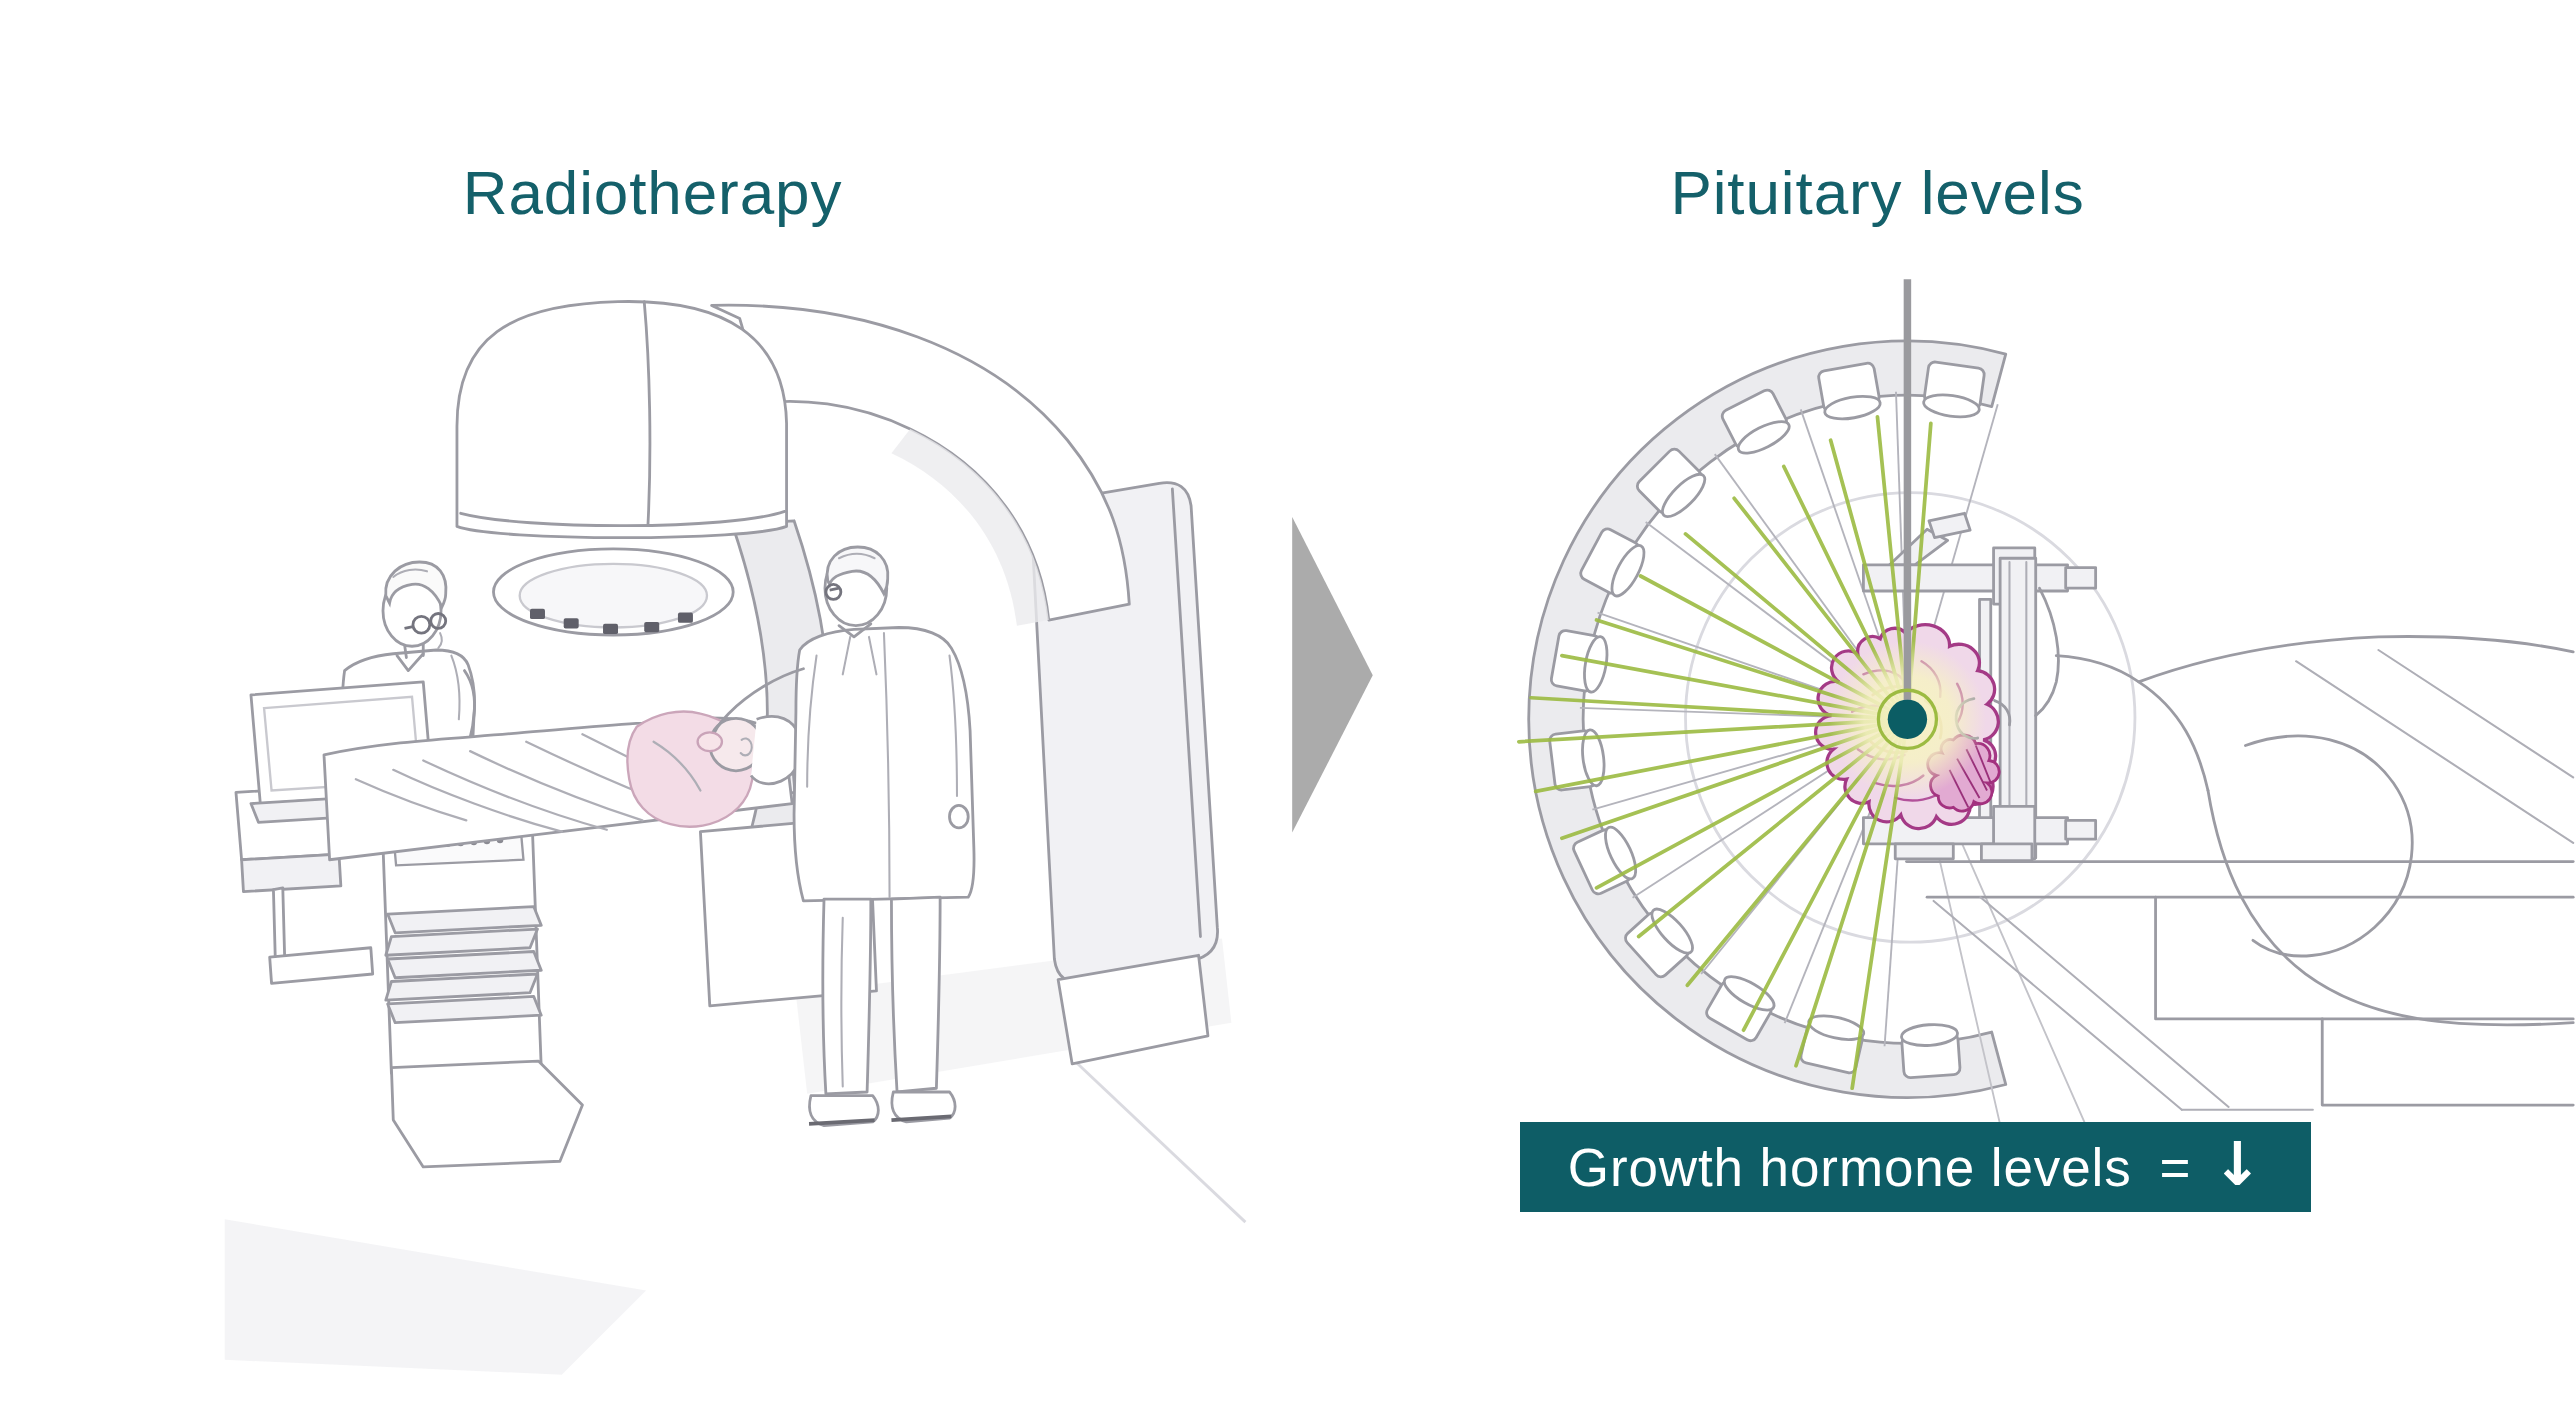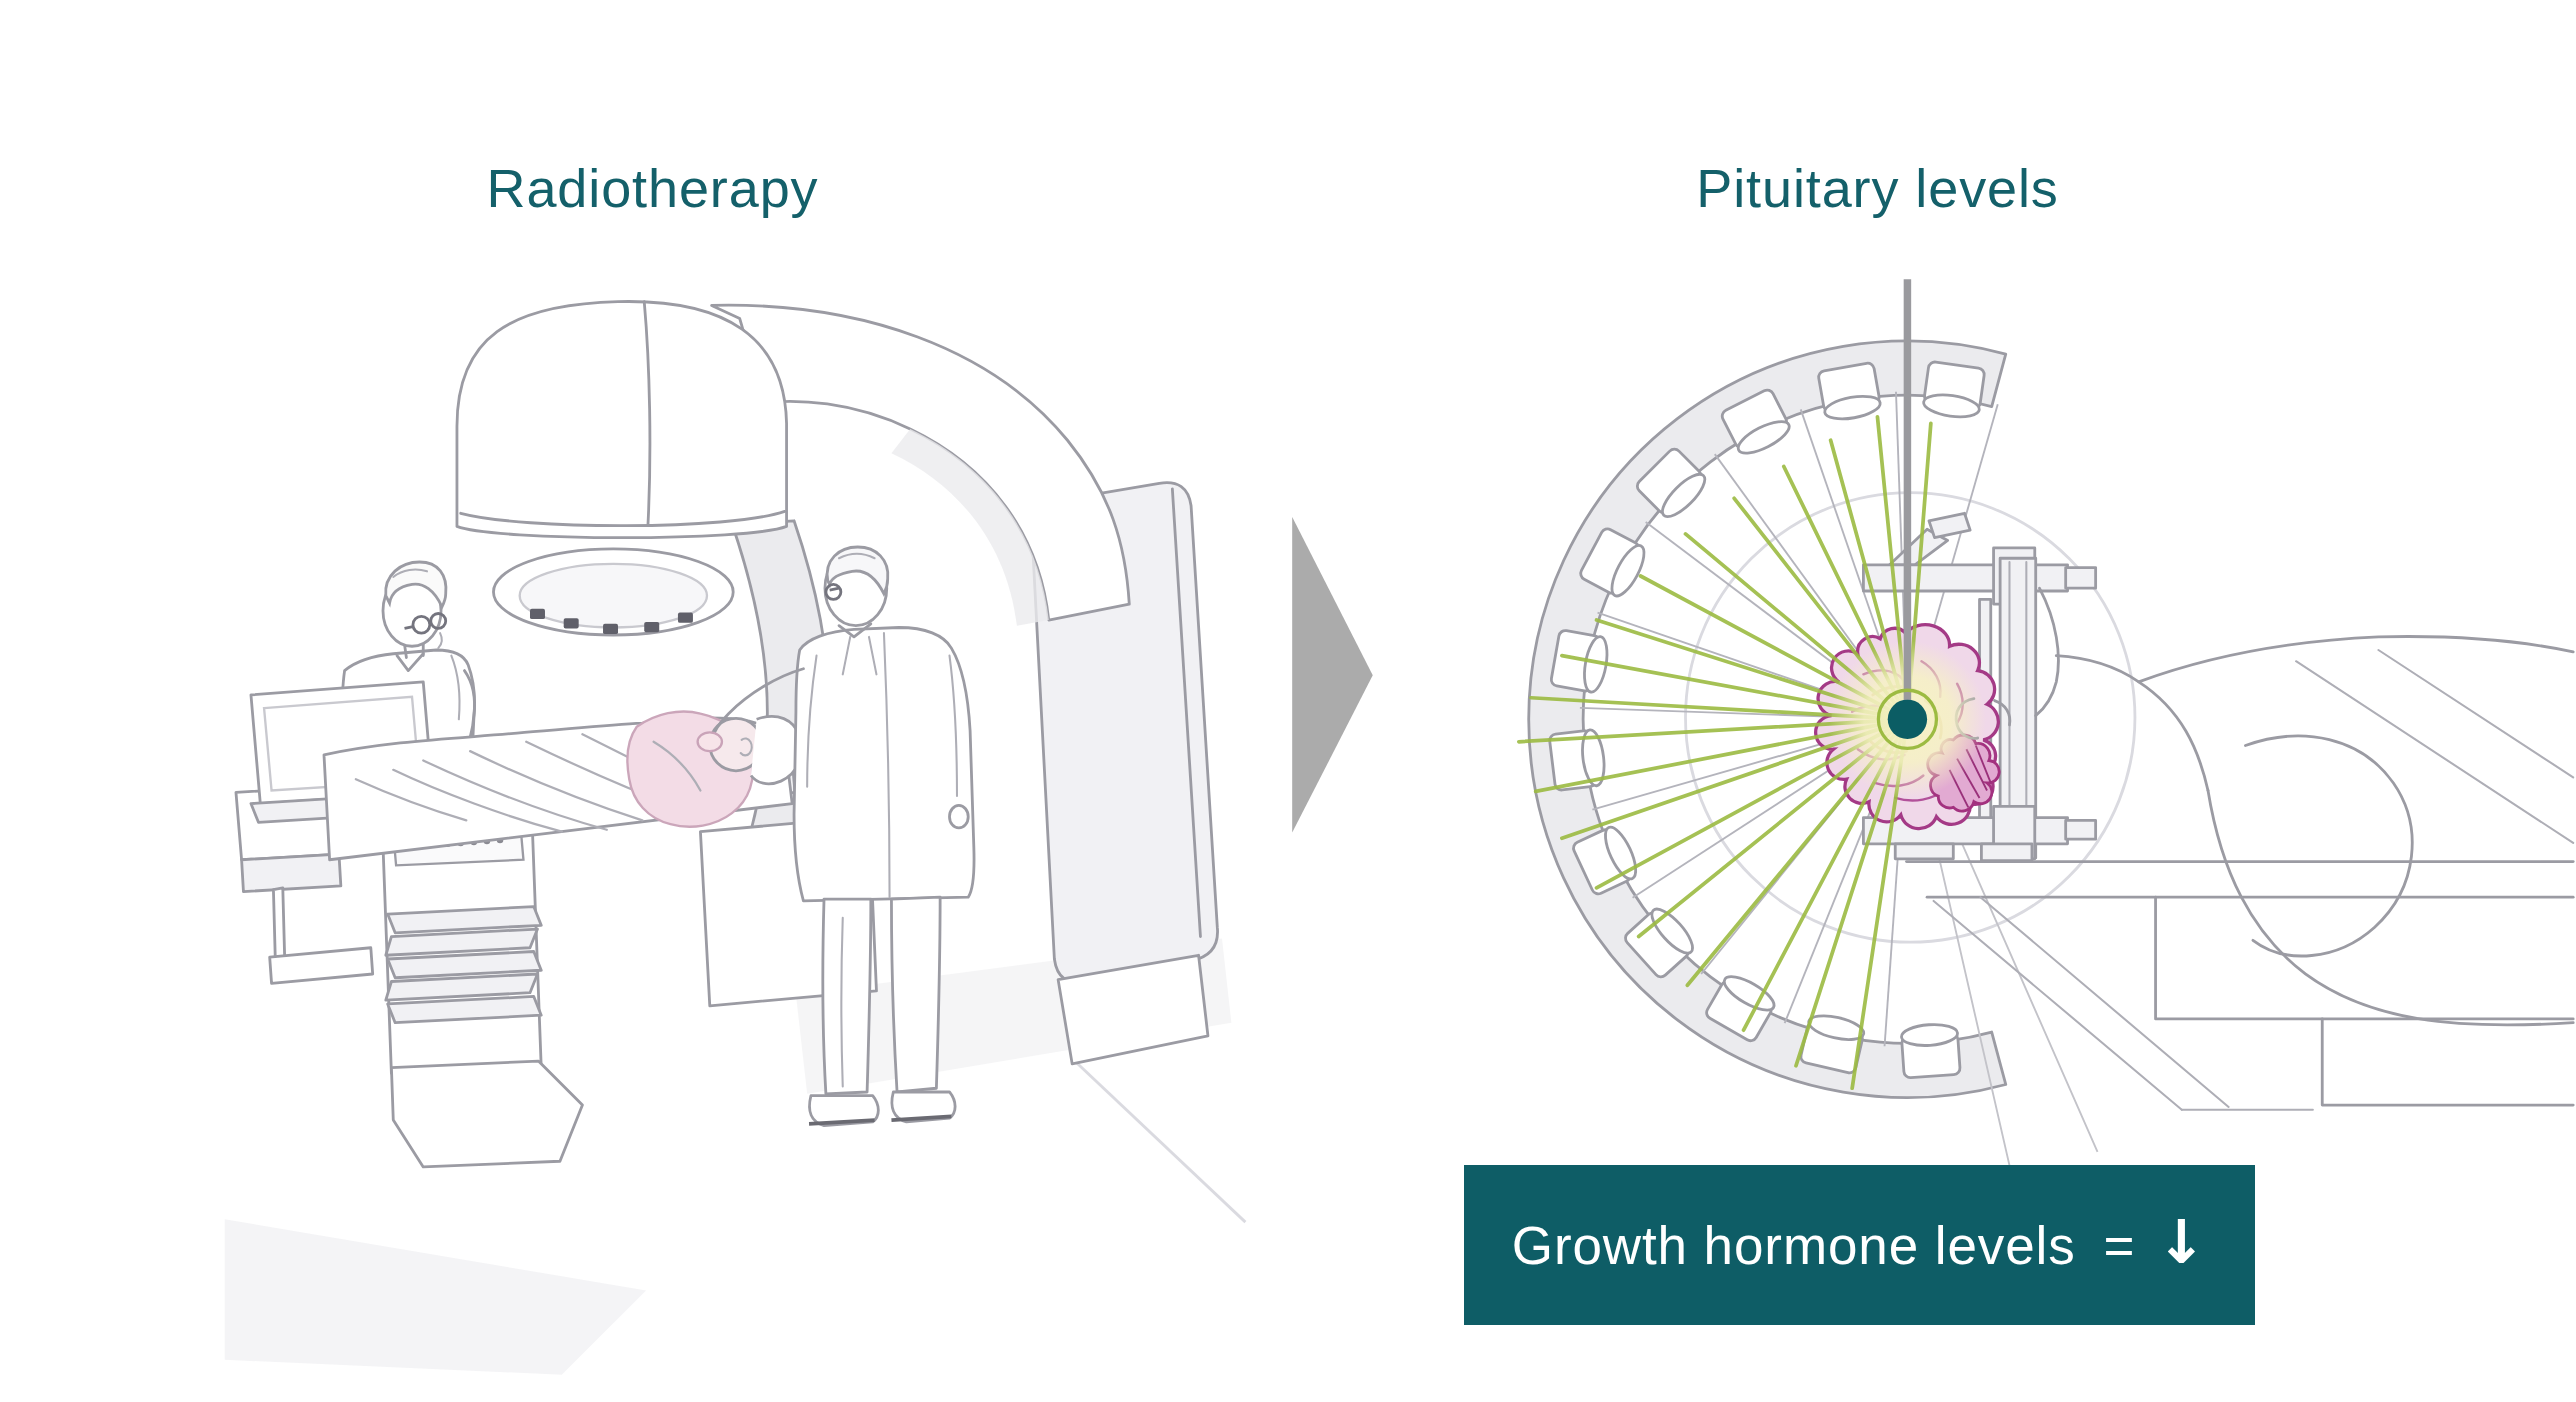--- a/index.html
+++ b/index.html
@@ -3,31 +3,31 @@
 <meta charset="utf-8">
 <style>
   html,body{margin:0;padding:0;}
   body{
     width:2576px;height:1403px;position:relative;overflow:hidden;
     background:#ffffff;
     font-family:"Liberation Sans", sans-serif;
   }
   .panel-title{
     position:absolute;top:157px;text-align:center;
-    font-size:54px;letter-spacing:0.9px;color:var(--teal-text);
+    font-size:62px;letter-spacing:0.9px;color:var(--teal-text);
     font-weight:500;
   }
   #title-left{left:0;width:1305px;}
   #title-right{left:1236px;width:1283px;}
   #svg-canvas{position:absolute;left:0;top:0;}
   .banner{
-    position:absolute;left:1464px;top:1122px;width:791px;height:160px;
+    position:absolute;left:1520px;top:1122px;width:791px;height:90px;
     background:var(--banner-bg);color:var(--banner-text);
     display:flex;align-items:center;justify-content:center;
-    font-size:53px;letter-spacing:0.9px;white-space:nowrap;margin-top:43px;
+    font-size:53px;letter-spacing:0.9px;white-space:nowrap;
   }
   .banner .eq{margin:0 20.6px 0 28px;}
   .banner .dn{font-size:60px;font-weight:bold;margin-top:-5.6px;font-family:"DejaVu Sans", sans-serif;}
   
   .ln{stroke:var(--line-gray);stroke-width:3;fill:none;stroke-linecap:round;stroke-linejoin:round;}
   .ln2{stroke:var(--soft-line);stroke-width:2.2;fill:none;stroke-linecap:round;}
   .fw{fill:#ffffff;stroke:var(--line-gray);stroke-width:3;stroke-linejoin:round;}
   .fl{fill:var(--light-fill);stroke:var(--line-gray);stroke-width:3;stroke-linejoin:round;}
   .fs{fill:var(--shade-fill);stroke:var(--line-gray);stroke-width:3;stroke-linejoin:round;}
   .fsn{fill:var(--shade-fill);stroke:none;}

